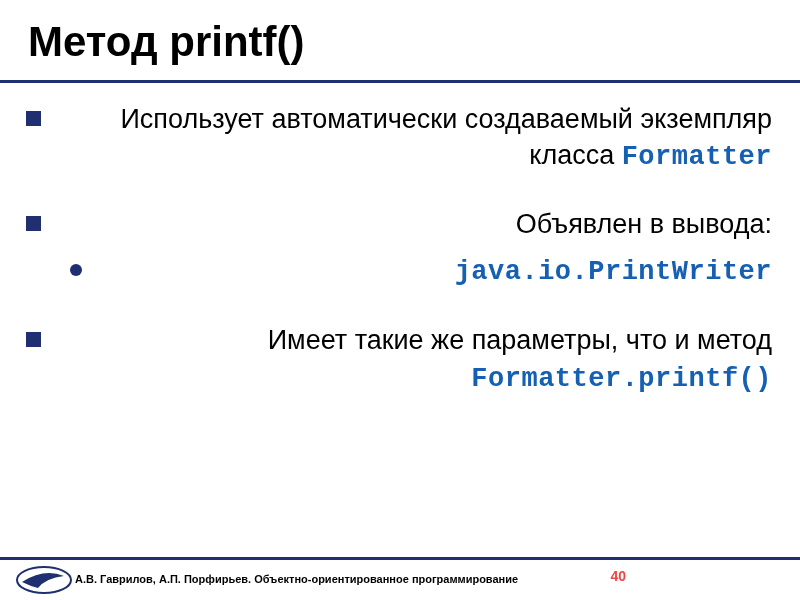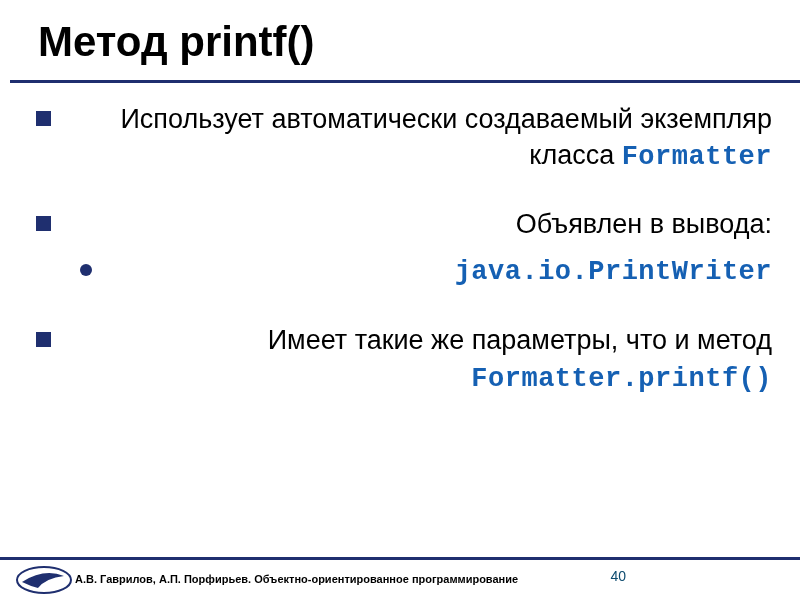--- a/index.html
+++ b/index.html
@@ -1,17 +1,17 @@
 <!DOCTYPE html>
 <html><head>
 <meta charset="utf-8">
 <style>
   * { margin: 0; padding: 0; box-sizing: border-box; }
   html, body { width: 800px; height: 600px; font-family: Arial, sans-serif; background: #fff; }
-  .slide { width: 800px; height: 600px; position: relative; padding-left: 10px; }
+  .slide { width: 800px; height: 600px; position: relative; }
   .title { font-size: 42px; font-weight: bold; color: #000; padding: 18px 0 0 28px; }
   .divider { border: none; border-top: 3px solid #1f2f6f; margin: 14px 0 0 0; width: 100%; }
   .content { padding: 18px 28px 0 56px; text-align: right; }
   ul.level1 { list-style: none; }
   ul.level1 > li { position: relative; padding-left: 0; margin-bottom: 30px; font-size: 27px; color: #000; line-height: 1.35; }
   ul.level1 > li::before {
     content: ""; position: absolute; left: -30px; top: 10px;
     width: 15px; height: 15px; background: #1f2f6f;
   }
   ul.level2 { list-style: none; margin-top: 10px; padding-left: 40px; }
@@ -24,21 +24,21 @@
   .footer {
     position: absolute; left: 0; bottom: 0; width: 100%;
     border-top: 3px solid #1f2f6f; padding: 4px 20px 4px 14px;
     display: flex; align-items: center; gap: 1px;
   }
   .logo {
     width: 60px; height: 32px; flex-shrink: 0; position: relative;
   }
   .logo svg { width: 100%; height: 100%; }
   .footer-text { font-size: 11px; font-weight: bold; color: #000; line-height: 1.25; flex: 1; }
-  .page-num { font-size: 14px; font-weight: normal; color: #0c4a6e; position: absolute; right: 174px; bottom: 16px; }
+  .page-num { font-size: 14px; font-weight: bold; color: #ef4444; position: absolute; right: 174px; bottom: 16px; }
 </style>
 </head>
 <body>
 
 <div class="slide">
   <h1 class="title">Метод printf()</h1>
   <hr class="divider">
   <div class="content">
     <ul class="level1">
       <li>

